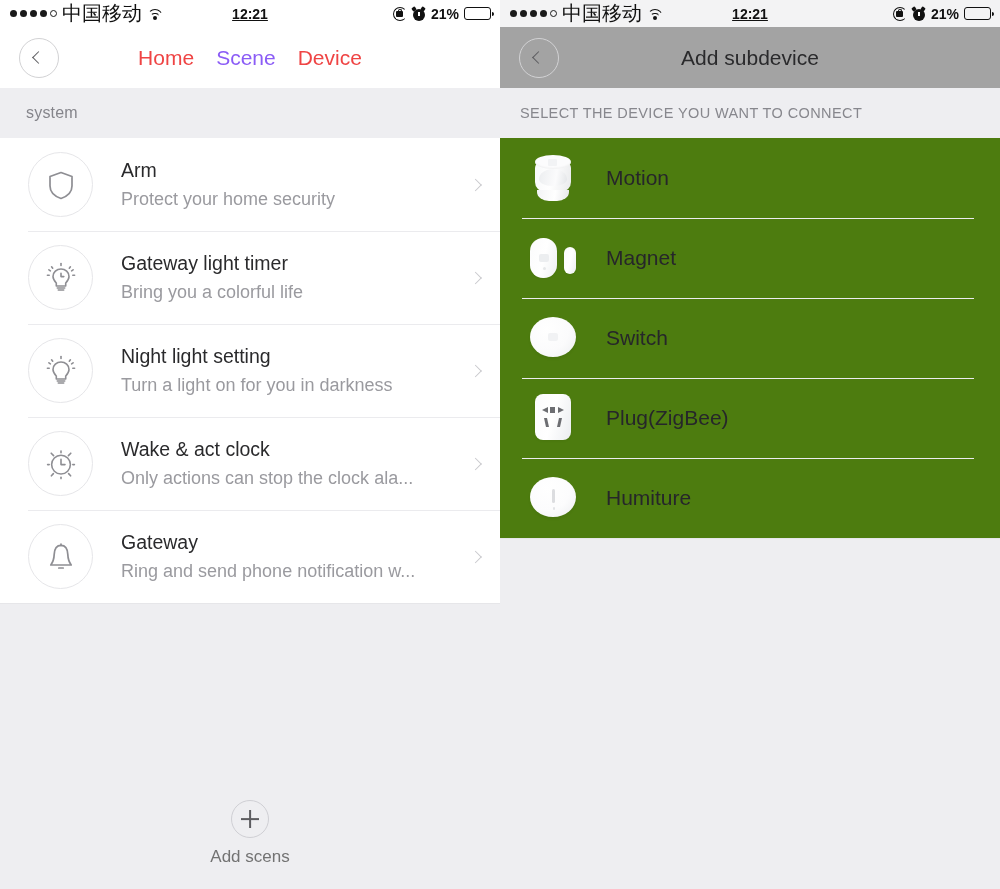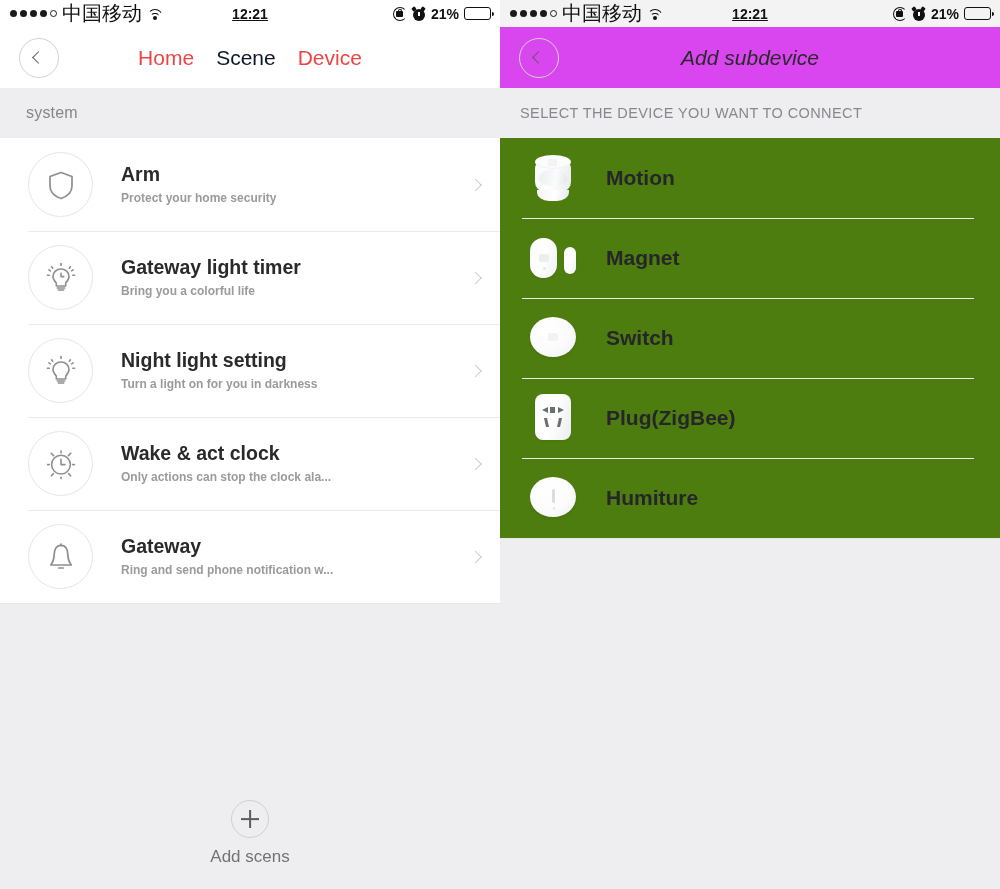--- a/index.html
+++ b/index.html
@@ -86,38 +86,38 @@
     content: ""; position: absolute; right: -4px; top: 3.6px;
     width: 2.2px; height: 4.5px; background: #111; border-radius: 0 2px 2px 0;
   }
   .battery .fill { height: 100%; background: #111; border-radius: 1px; }
 
   
   .navbar {
     position: relative; height: 61px; width: 100%; background: #ffffff;
     display: flex; align-items: center;
   }
-  .phone-right .navbar { background: #d946ef; font-style: italic; }
+  .phone-right .navbar { background: #a3a3a3; }
   .back-btn {
     position: absolute; left: 19px; top: 50%; transform: translateY(-50%);
     width: 40px; height: 40px; border: 1.3px solid #d2d2d4; border-radius: 50%;
     background: transparent; cursor: pointer;
     display: flex; align-items: center; justify-content: center;
   }
   .chev-left {
     width: 9px; height: 9px; border-left: 1.8px solid #5b5b5f;
     border-bottom: 1.8px solid #5b5b5f; transform: rotate(45deg);
     margin-left: -2px;
   }
   .tabs {
     position: absolute; left: 0; right: 0; top: 0; bottom: 0;
     display: flex; align-items: center; justify-content: center; gap: 22px;
   }
   .tab { font-size: 21px; color: #ef4444; cursor: pointer; }
-  .tab.active { color: #0f172a; }
+  .tab.active { color: #8b5cf6; }
   .nav-title {
     position: absolute; left: 0; right: 0; text-align: center;
     font-size: 21px; color: #2a2a2c;
   }
 
   
   .section-band {
     background: #eeeef1; height: 50px;
     display: flex; align-items: center;
   }
@@ -137,21 +137,21 @@
     content: ""; position: absolute; left: 28px; right: 0; top: 0;
     height: 1px; background: #ebebee;
   }
   .row-ico {
     width: 65px; height: 65px; flex: 0 0 65px; border-radius: 50%;
     border: 1.2px solid #e6e6e9;
     display: flex; align-items: center; justify-content: center;
   }
   .row-text { margin-left: 28px; }
   .row-title { font-size: 19.5px; color: #2a2a2c; line-height: 1.35; }
-  .row-sub { font-size: 12px; color: #9a9a9f; line-height: 1.45; margin-top: 3px; }
+  .row-sub { font-size: 18px; color: #9a9a9f; line-height: 1.45; margin-top: 3px; }
   .chev-right {
     position: absolute; right: 20px; top: 50%;
     width: 9px; height: 9px; border-top: 1.8px solid #c9c9cd;
     border-right: 1.8px solid #c9c9cd;
     transform: translateY(-50%) rotate(45deg);
   }
 
   
   .row-ico svg { width: 36px; height: 36px; display: block; }
 
@@ -280,21 +280,21 @@
     width: 38px; height: 38px; border: 1.3px solid #cfcfd4; border-radius: 50%;
     position: relative; background: transparent;
   }
   .plus-circle::before, .plus-circle::after {
     content: ""; position: absolute; background: #5c5c60;
   }
   .plus-circle::before { left: 50%; top: 9px; width: 1.8px; height: 18px; transform: translateX(-50%); }
   .plus-circle::after  { top: 50%; left: 9px; height: 1.8px; width: 18px; transform: translateY(-50%); }
   .add-scene-label { font-size: 17px; color: #737373; }
 
-  .panel-shadow { box-shadow: 0 1px 0 rgba(0,0,0,.03); font-weight: bold; }
+  .panel-shadow { box-shadow: 0 1px 0 rgba(0,0,0,.03); }
 </style>
 </head>
 <body>
 
 <div id="root">
 
   <div class="phone phone-left">
 
     <div class="statusbar">
       <div class="sb-left">

